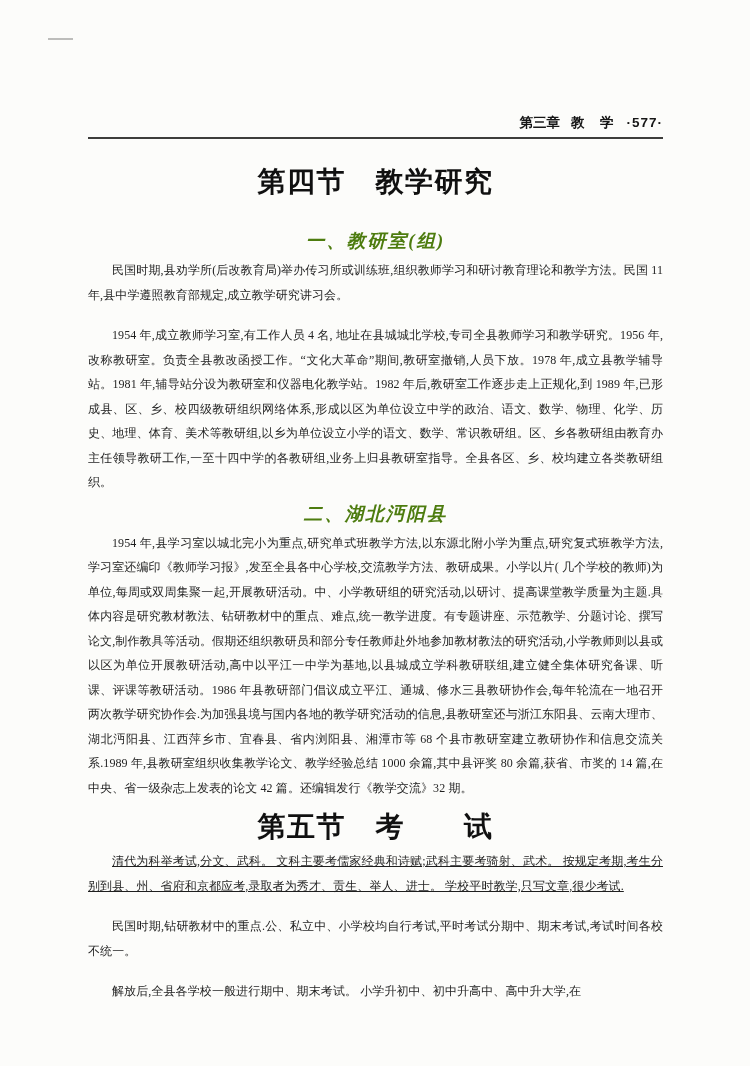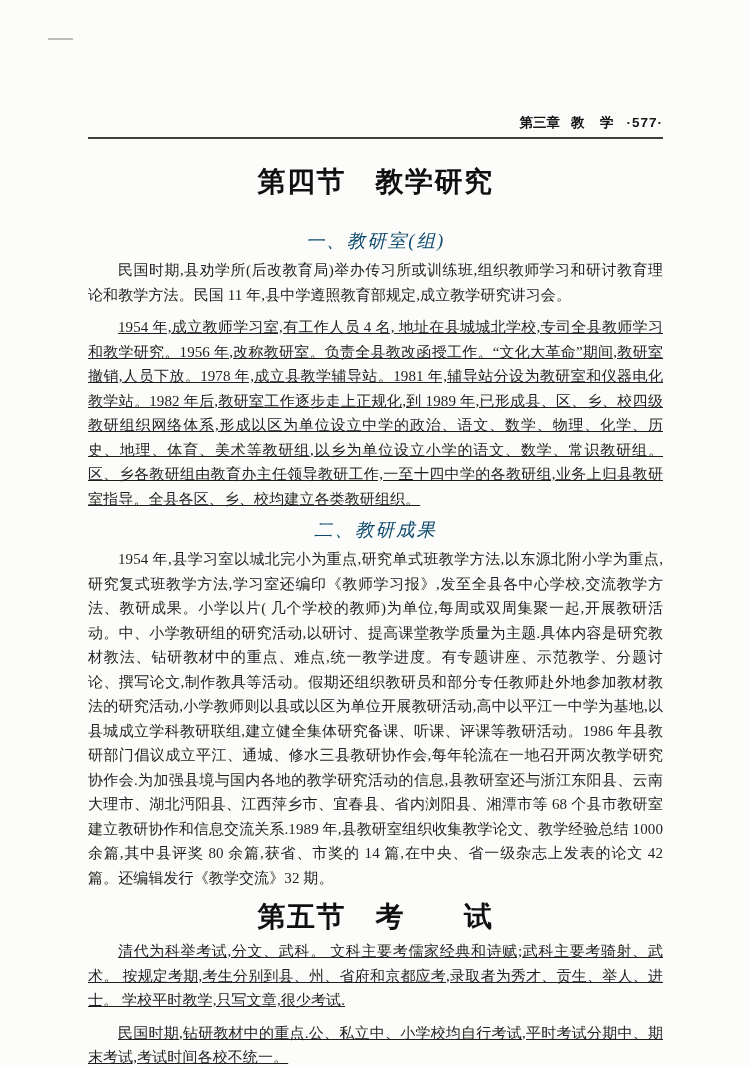--- a/index.html
+++ b/index.html
@@ -62,39 +62,39 @@
     font-size: 28px;
     line-height: 27px;
     letter-spacing: 1.5px;
     color: #101010;
   }
   .sub-heading {
     margin: 34px 0 5px 0;
     text-align: center;
     font-family: "Liberation Serif", "DejaVu Serif", serif;
     font-style: italic;
-    font-weight: normal;
+    font-weight: bold;
     font-size: 18.5px;
     line-height: 24px;
     letter-spacing: 2px;
-    color: #0c4a6e;
+    color: #4d7c0f;
   }
   .sub-heading.second {
     margin-top: 7px;
   }
   .body-para {
     margin: 4px 0 0 0;
-    font-size: 15px;
+    font-size: 12px;
     line-height: 24.5px;
     text-align: justify;
     text-indent: 2em;
     letter-spacing: 0.1px;
     color: #1f1f1f;
   }
-  .body-para.flow { margin-top: 8px; text-decoration: underline; }
+  .body-para.flow { margin-top: 16px; }
   .section-title.exam {
     margin-top: 13px;
   }
   .first-after-title { margin-top: 9px; text-decoration: underline; }
 </style>
 </head>
 <body>
 
 <div class="page">
   <div class="scan-dash"></div>
@@ -105,21 +105,21 @@
       <span class="chapter">第三章</span><span class="subject">教　学</span><span class="folio">·577·</span>
     </div>
     <hr class="header-rule">
 
     <h1 class="section-title">第四节　教学研究</h1>
 
     <h2 class="sub-heading">一、教研室(组)</h2>
     <p class="body-para">民国时期,县劝学所(后改教育局)举办传习所或训练班,组织教师学习和研讨教育理论和教学方法。民国 11 年,县中学遵照教育部规定,成立教学研究讲习会。</p>
     <p class="body-para flow">1954 年,成立教师学习室,有工作人员 4 名, 地址在县城城北学校,专司全县教师学习和教学研究。1956 年,改称教研室。负责全县教改函授工作。“文化大革命”期间,教研室撤销,人员下放。1978 年,成立县教学辅导站。1981 年,辅导站分设为教研室和仪器电化教学站。1982 年后,教研室工作逐步走上正规化,到 1989 年,已形成县、区、乡、校四级教研组织网络体系,形成以区为单位设立中学的政治、语文、数学、物理、化学、历史、地理、体育、美术等教研组,以乡为单位设立小学的语文、数学、常识教研组。区、乡各教研组由教育办主任领导教研工作,一至十四中学的各教研组,业务上归县教研室指导。全县各区、乡、校均建立各类教研组织。</p>
 
-    <h2 class="sub-heading second">二、教研成果</h2>
+    <h2 class="sub-heading second">二、湖北沔阳县</h2>
     <p class="body-para">1954 年,县学习室以城北完小为重点,研究单式班教学方法,以东源北附小学为重点,研究复式班教学方法,学习室还编印《教师学习报》,发至全县各中心学校,交流教学方法、教研成果。小学以片( 几个学校的教师)为单位,每周或双周集聚一起,开展教研活动。中、小学教研组的研究活动,以研讨、提高课堂教学质量为主题.具体内容是研究教材教法、钻研教材中的重点、难点,统一教学进度。有专题讲座、示范教学、分题讨论、撰写论文,制作教具等活动。假期还组织教研员和部分专任教师赴外地参加教材教法的研究活动,小学教师则以县或以区为单位开展教研活动,高中以平江一中学为基地,以县城成立学科教研联组,建立健全集体研究备课、听课、评课等教研活动。1986 年县教研部门倡议成立平江、通城、修水三县教研协作会,每年轮流在一地召开两次教学研究协作会.为加强县境与国内各地的教学研究活动的信息,县教研室还与浙江东阳县、云南大理市、湖北沔阳县、江西萍乡市、宜春县、省内浏阳县、湘潭市等 68 个县市教研室建立教研协作和信息交流关系.1989 年,县教研室组织收集教学论文、教学经验总结 1000 余篇,其中县评奖 80 余篇,获省、市奖的 14 篇,在中央、省一级杂志上发表的论文 42 篇。还编辑发行《教学交流》32 期。</p>
 
     <h1 class="section-title exam">第五节　考　　试</h1>
     <p class="body-para first-after-title">清代为科举考试,分文、武科。 文科主要考儒家经典和诗赋;武科主要考骑射、武术。 按规定考期,考生分别到县、州、省府和京都应考,录取者为秀才、贡生、举人、进士。 学校平时教学,只写文章,很少考试.</p>
     <p class="body-para flow">民国时期,钻研教材中的重点.公、私立中、小学校均自行考试,平时考试分期中、期末考试,考试时间各校不统一。</p>
     <p class="body-para flow">解放后,全县各学校一般进行期中、期末考试。 小学升初中、初中升高中、高中升大学,在</p>
 
   </div>
 </div>
 

